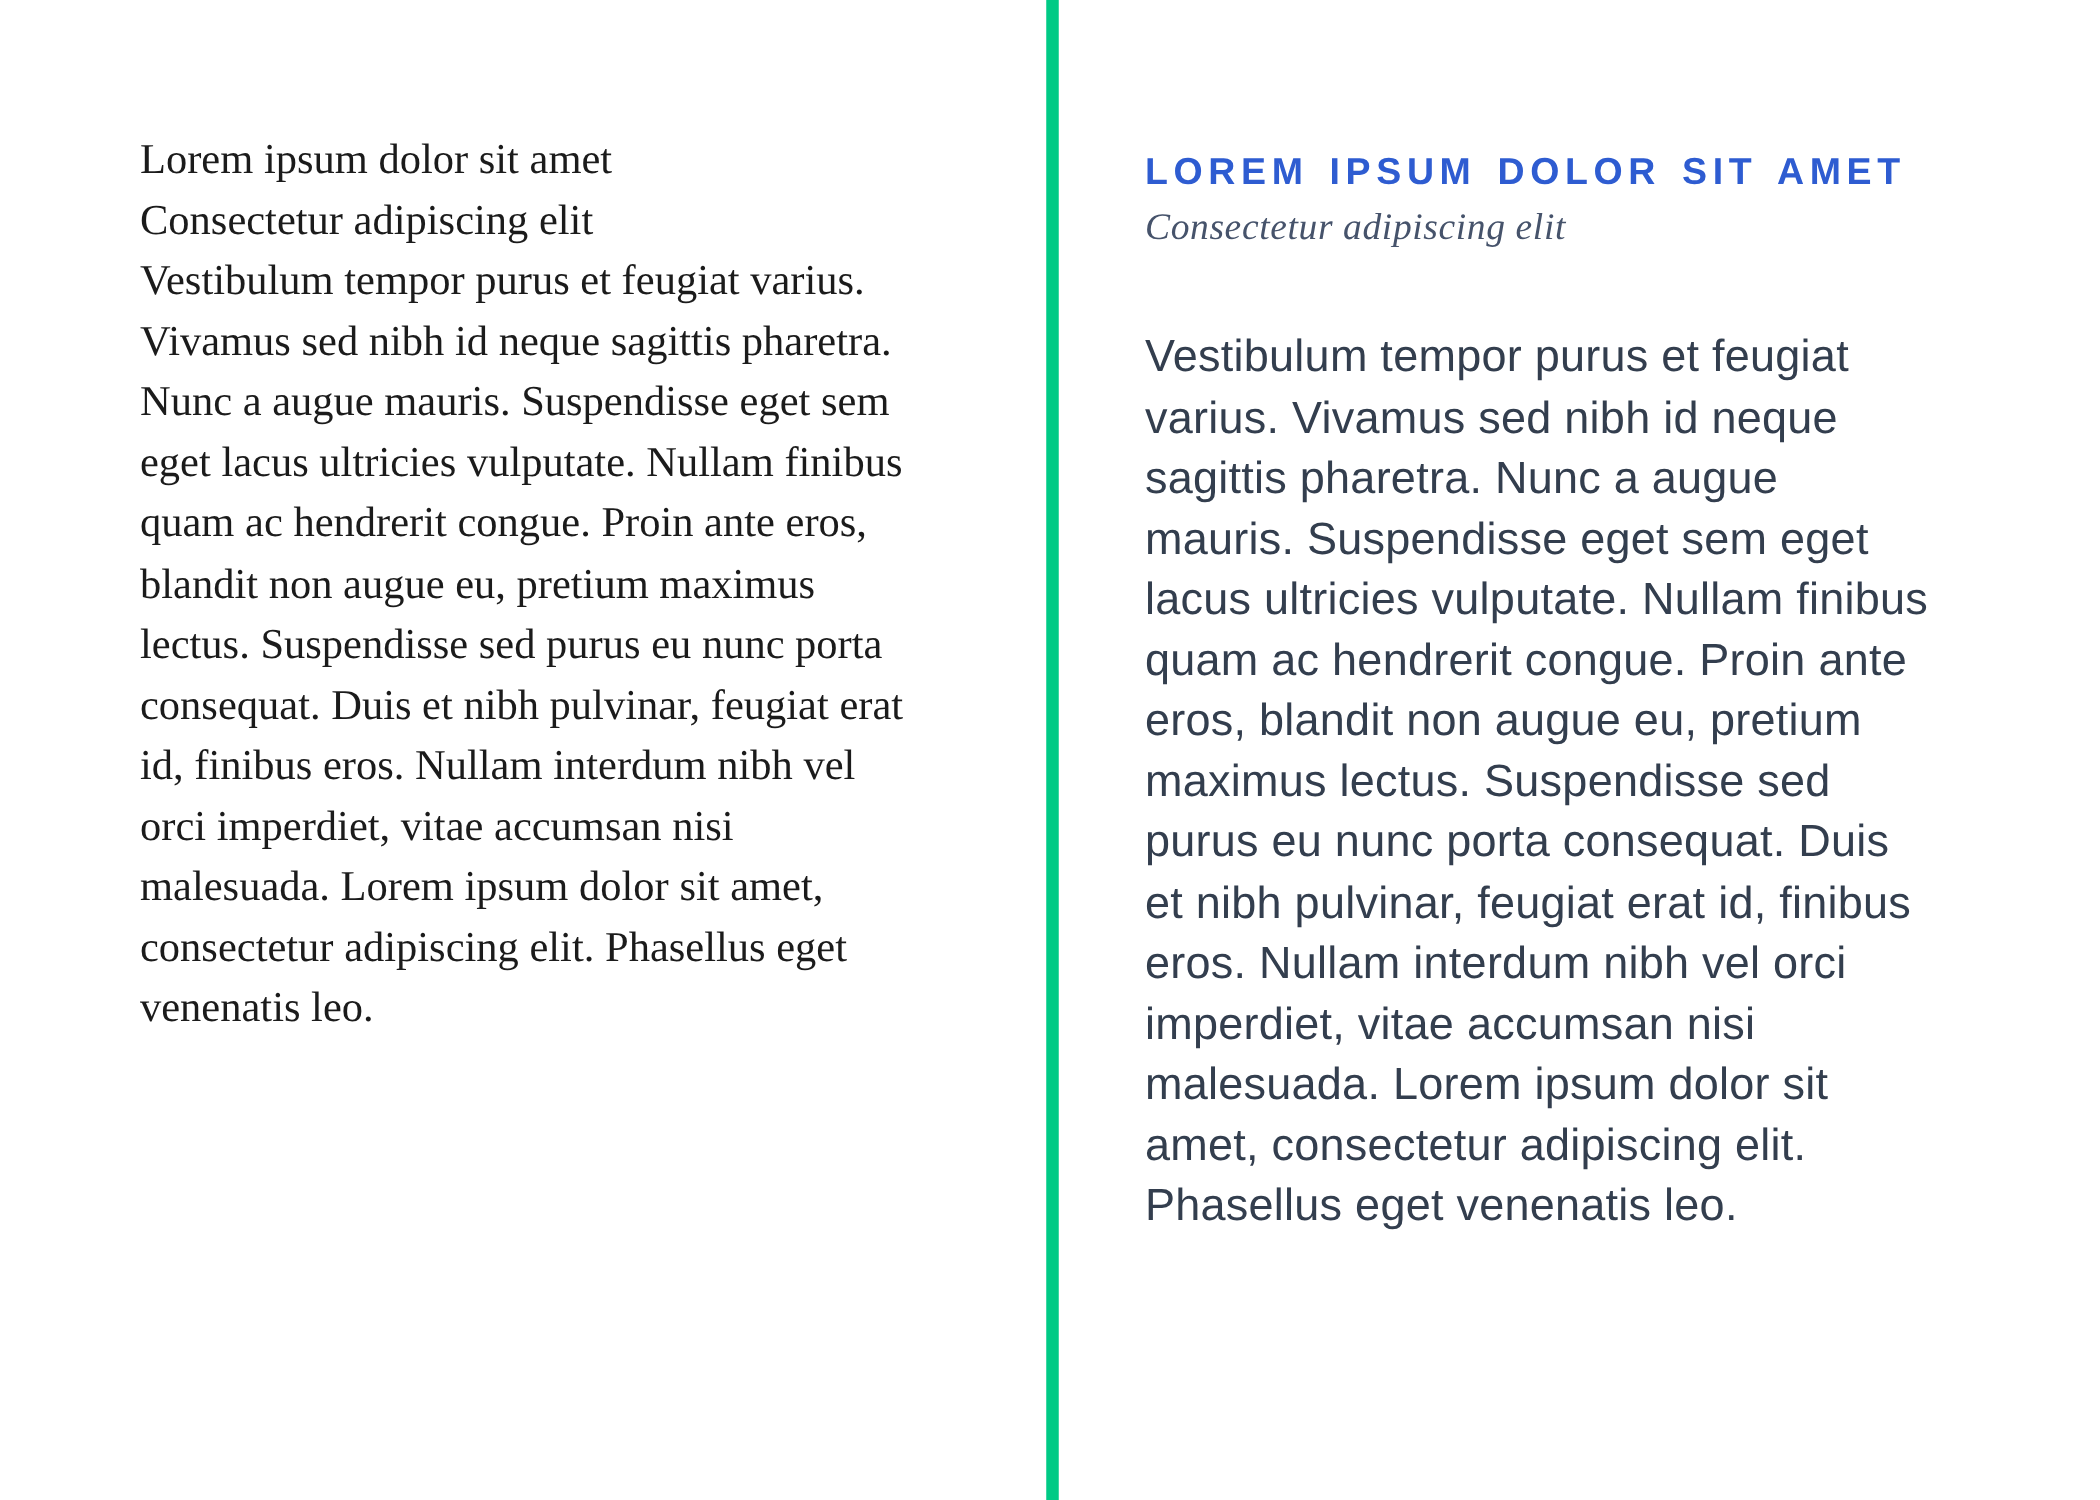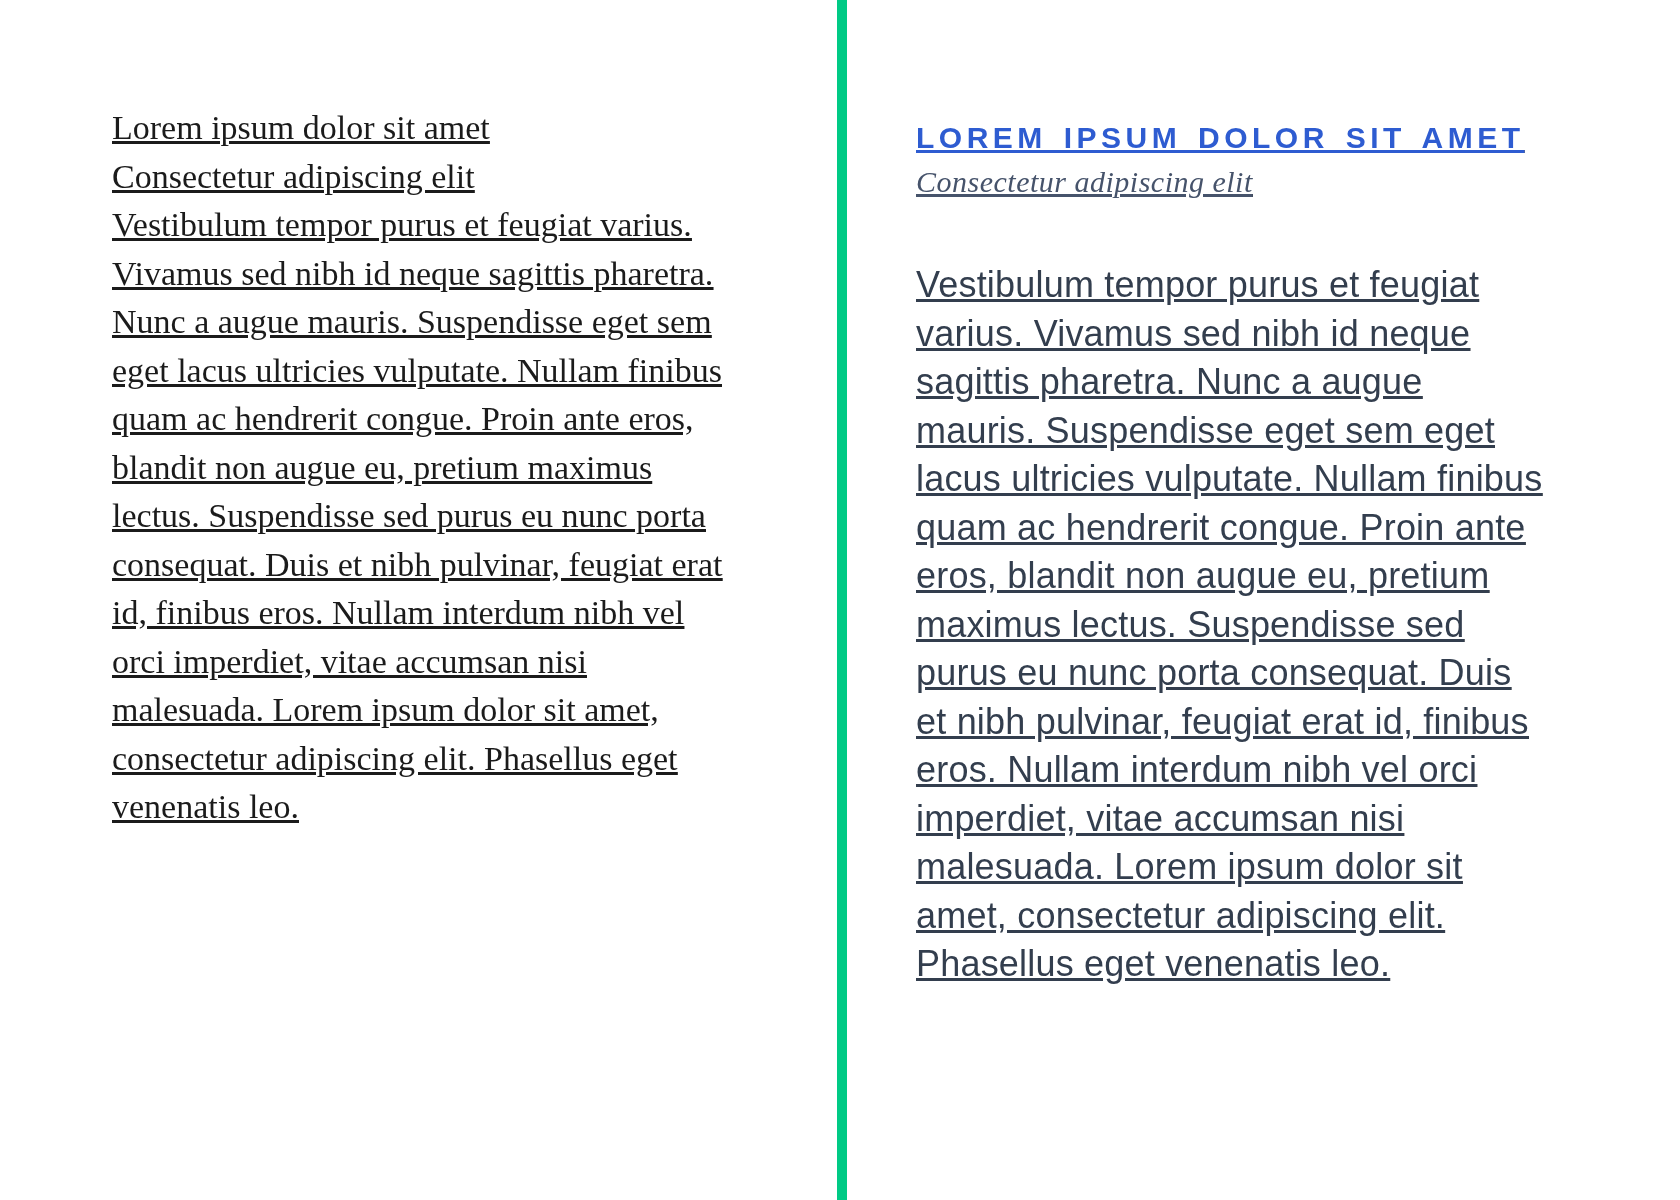--- a/index.html
+++ b/index.html
@@ -1,15 +1,15 @@
 <!DOCTYPE html>
 <html><head>
 <meta charset="utf-8">
 <style>
-  * { margin: 0; padding: 0; box-sizing: border-box; text-decoration: underline; }
+  * { margin: 0; padding: 0; box-sizing: border-box; }
   html, body { width: 1680px; height: 1200px; background: #ffffff; overflow: hidden; }
   .page {
     position: relative;
     width: 1680px;
     height: 1200px;
     background: #ffffff;
   }
   .divider {
     position: absolute;
     left: 837px;

